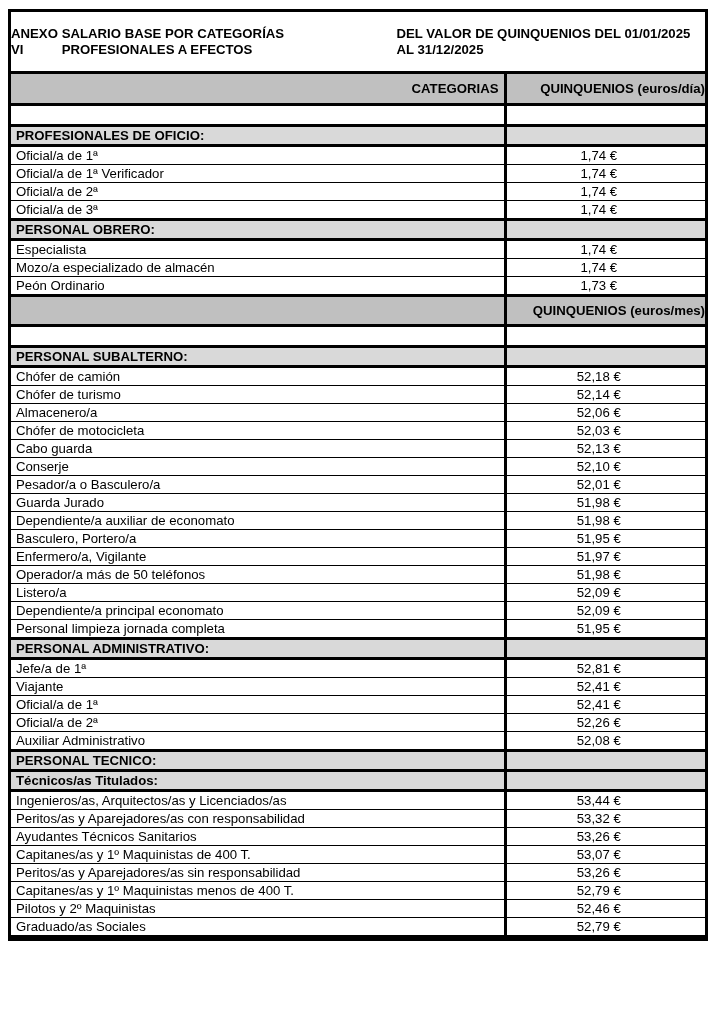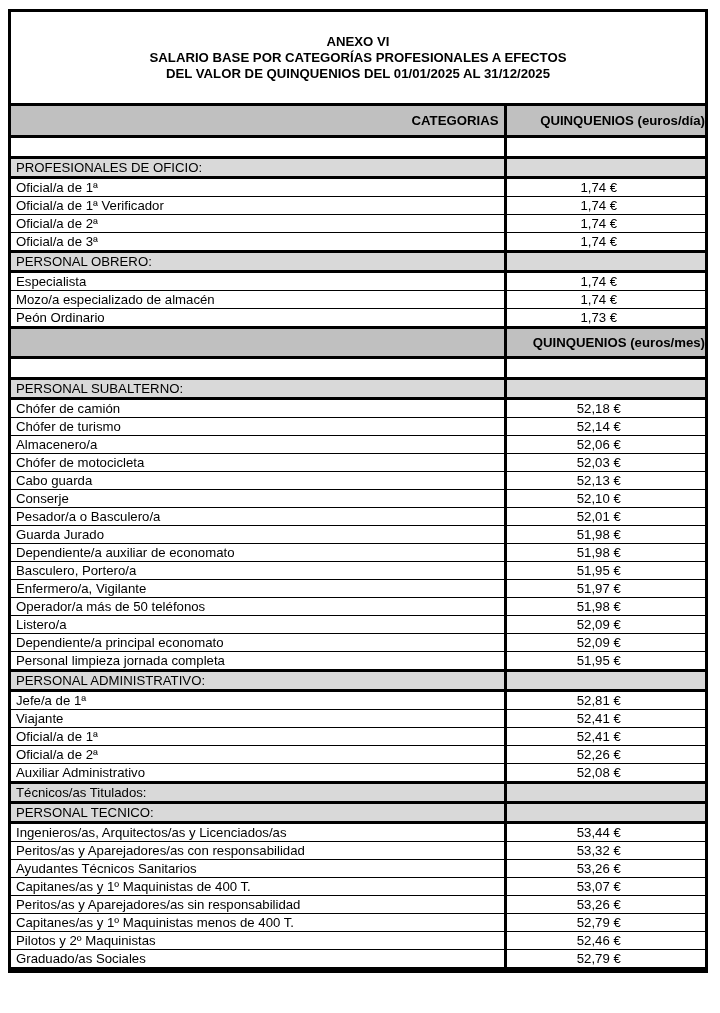--- a/index.html
+++ b/index.html
@@ -2,36 +2,36 @@
 <html><head>
   <meta charset="utf-8">
   <style>
     html, body { margin: 0; padding: 0; background: #ffffff; }
     body { width: 720px; height: 1013px; position: relative; font-family: "Liberation Sans", sans-serif; color: #000; }
     .sheet {
       position: absolute; left: 8px; top: 9px; width: 700px;
       border: 3px solid #000; box-sizing: border-box;
     }
     .title-block {
-      height: 94px; box-sizing: border-box; border-bottom: 3px solid #000;
-      display: flex; flex-direction: column; justify-content: center; align-items: center;
-      font-weight: bold; font-size: 13.2px; line-height: 16px; text-align: right;
+      height: 62px; box-sizing: border-box; border-bottom: 3px solid #000;
+      display: flex; flex-direction: row; justify-content: center; align-items: center;
+      font-weight: bold; font-size: 13.2px; line-height: 16px; text-align: left;
     }
     table { border-collapse: collapse; width: 100%; table-layout: fixed; }
     col.c1 { width: 494px; }
     td {
       padding: 0 5px; font-size: 13.2px; height: 17.7px; line-height: 17px;
       border-bottom: 1px solid #000; white-space: nowrap; overflow: hidden;
       box-sizing: border-box;
     }
     td.val { border-left: 3px solid #000; text-align: center; padding-left: 8px; padding-right: 22px; }
     tr.colhead td { background: #c0c0c0; font-weight: bold; text-align: right; height: 30px; border-bottom: 3px solid #000; font-size: 13.2px; }
     tr.colhead td.val { padding-right: 0; }
     tr.blank td { height: 21px; border-bottom: 3px solid #000; background: #fff; }
-    tr.section td { background: #d9d9d9; font-weight: normal; height: 19px; border-bottom: 3px solid #000; }
+    tr.section td { background: #d9d9d9; font-weight: bold; height: 19px; border-bottom: 3px solid #000; }
     tr.last td { border-bottom: 3px solid #000; }
   </style>
 </head>
 <body>
 
 <div class="sheet">
   <div class="title-block">
     <div>ANEXO VI</div>
     <div>SALARIO BASE POR CATEGORÍAS PROFESIONALES A EFECTOS</div>
     <div>DEL VALOR DE QUINQUENIOS DEL 01/01/2025 AL 31/12/2025</div>
@@ -176,25 +176,25 @@
         </tr>
         <tr>
           <td>Oficial/a de 2ª</td>
           <td class="val">52,26 €</td>
         </tr>
         <tr class="last">
           <td>Auxiliar Administrativo</td>
           <td class="val">52,08 €</td>
         </tr>
         <tr class="section">
+          <td>PERSONAL TECNICO:</td>
+          <td class="val"></td>
+        </tr>
+        <tr class="section">
           <td>Técnicos/as Titulados:</td>
-          <td class="val"></td>
-        </tr>
-        <tr class="section">
-          <td>PERSONAL TECNICO:</td>
           <td class="val"></td>
         </tr>
         <tr>
           <td>Ingenieros/as, Arquitectos/as y Licenciados/as</td>
           <td class="val">53,44 €</td>
         </tr>
         <tr>
           <td>Peritos/as y Aparejadores/as con responsabilidad</td>
           <td class="val">53,32 €</td>
         </tr>

